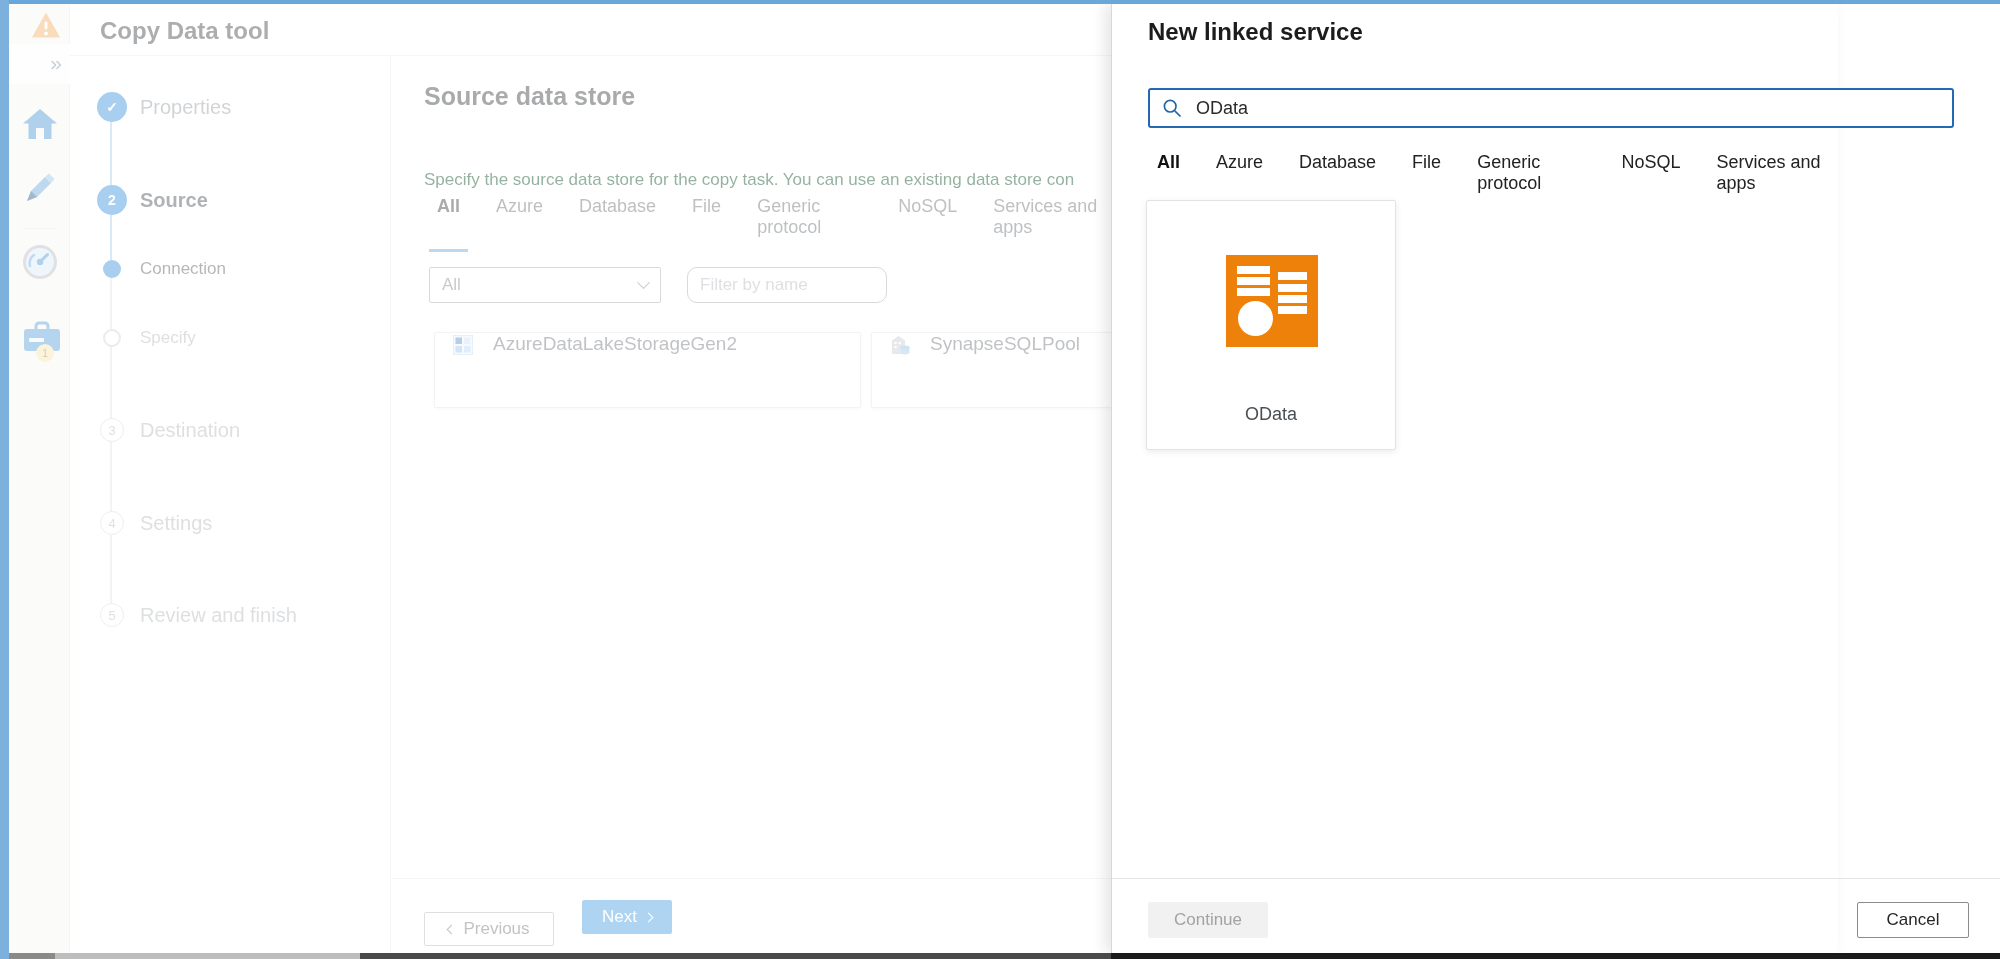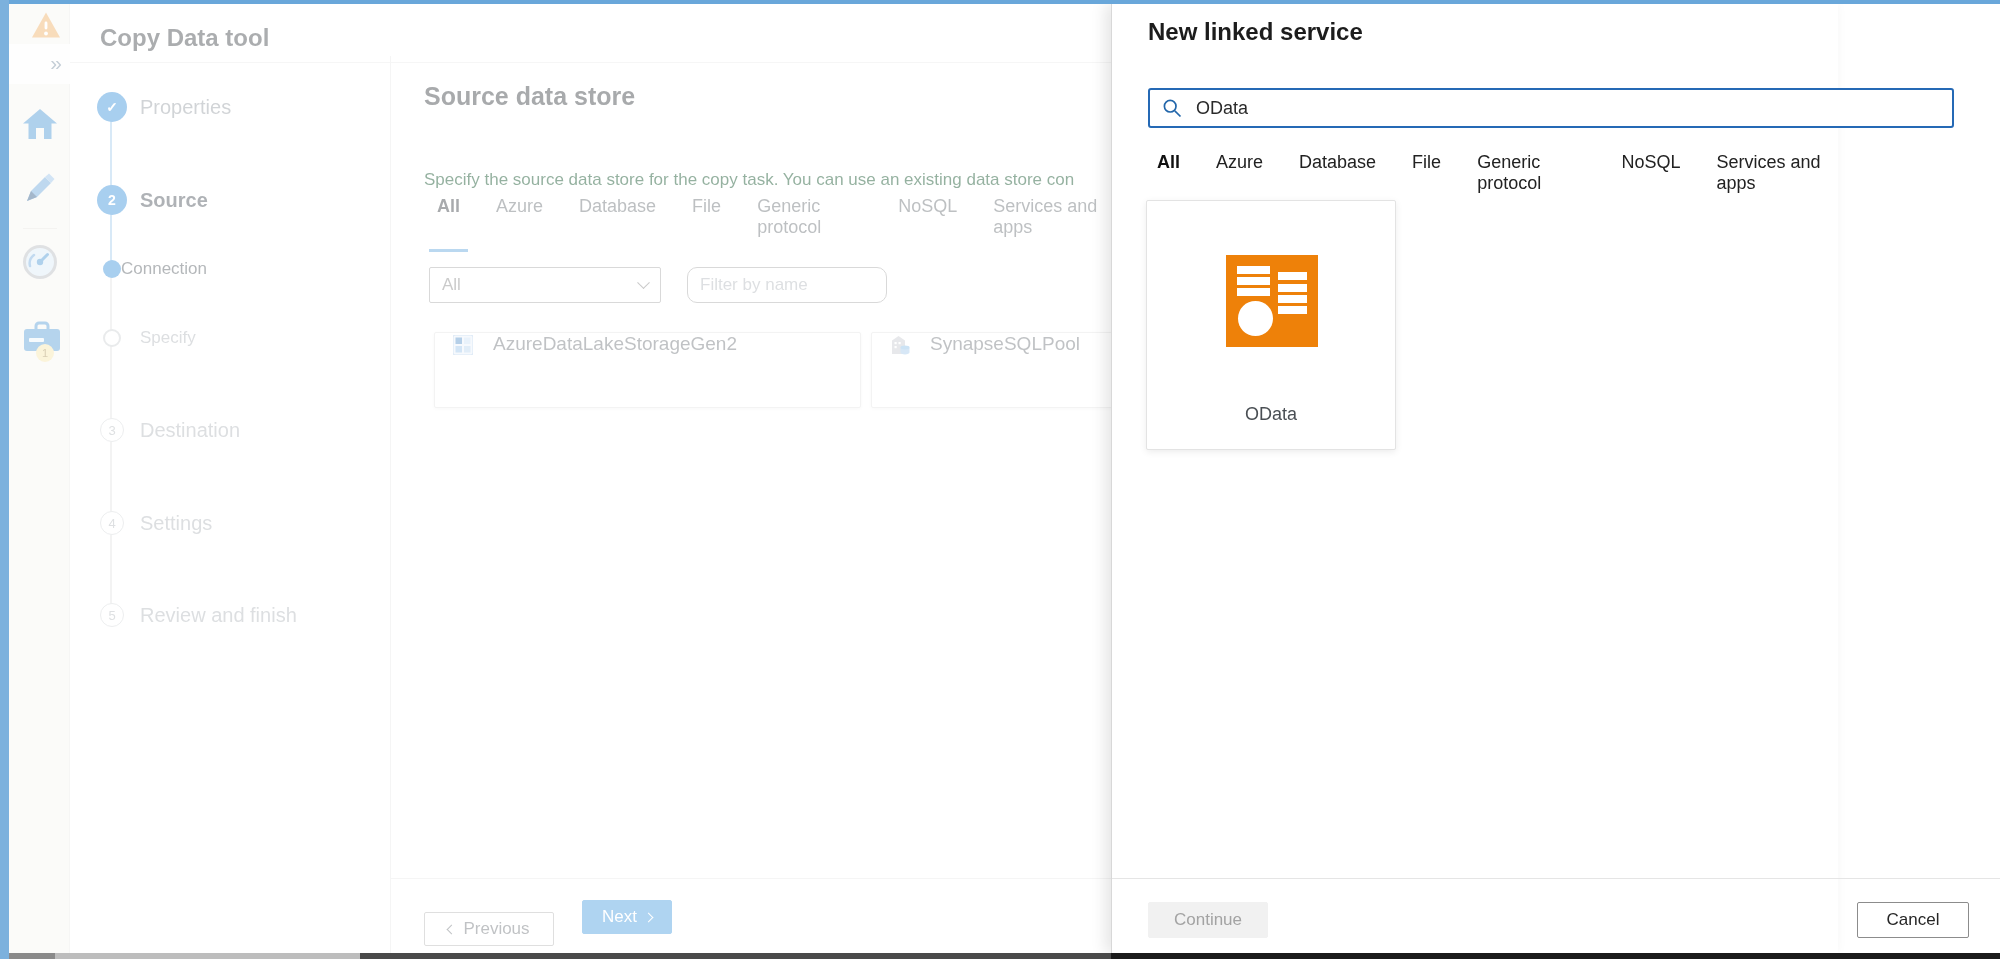--- a/index.html
+++ b/index.html
@@ -28,37 +28,37 @@
   .collapse-glyph { position:absolute; right:8px; top:7px; font-size:21px; color:#7d92a5; }
   .side-icon { position:absolute; left:13px; }
   .icon-home { top:104px; width:36px; height:32px; }
   .icon-pencil { top:168px; width:34px; height:34px; }
   .side-div { position:absolute; left:14px; top:224px; width:34px; height:1px; background:#e7e5e1; }
   .icon-gauge { top:240px; width:36px; height:36px; }
   .icon-toolbox { top:316px; width:40px; height:34px; }
   .badge { position:absolute; left:27px; top:340px; width:18px; height:18px; border-radius:50%; background:#f6e6ae; color:#a9935a; font-size:11px; line-height:18px; text-align:center; }
 
   
-  .wiz-header { position:absolute; left:70px; top:4px; width:1041px; height:52px; background:#fff; border-bottom:1px solid #ebebeb;margin-top:7px; }
+  .wiz-header { position:absolute; left:70px; top:4px; width:1041px; height:52px; background:#fff; border-bottom:1px solid #ebebeb; }
   .wiz-title { position:absolute; left:30px; top:13px; font-size:24px; font-weight:600; color:#454a4f; }
 
   
   .step-col-divider { position:absolute; left:390px; top:56px; height:897px; width:1px; background:#e9e9e9; }
   .step-line { position:absolute; left:110px; width:2px; }
   .line-blue { top:107px; height:161px; background:#a9cfee; }
   .line-gray { top:268px; height:347px; background:#e4e4e4; }
   .step { position:absolute; display:flex; align-items:center; z-index:2; }
   .marker { border-radius:50%; flex:0 0 auto; display:flex; align-items:center; justify-content:center; }
   .m-lg { width:30px; height:30px; background:#3f94dc; color:#fff; font-size:14px; font-weight:600; }
   .m-dot { width:18px; height:18px; background:#3f94dc; }
   .m-ring { width:18px; height:18px; background:#fff; border:2px solid #cfd2d5; }
   .m-md { width:24px; height:24px; background:#fff; border:1.5px solid #d6d9db; color:#b5babe; font-size:13px; }
   .s0 { left:97px; top:92px; }  .s0 .lbl { margin-left:13px; font-size:20px; color:#9aa0a6; }
   .s1 { left:97px; top:185px; } .s1 .lbl { margin-left:13px; font-size:20px; color:#4e565e; font-weight:600; }
-  .s2 { left:103px; top:259px; } .s2 .lbl { font-size:17px; color:#5a6167; }
+  .s2 { left:103px; top:259px; } .s2 .lbl { margin-left:19px; font-size:17px; color:#5a6167; }
   .s3 { left:103px; top:328px; } .s3 .lbl { margin-left:19px; font-size:17px; color:#b3b8bd; }
   .s4 { left:100px; top:418px; } .s4 .lbl { margin-left:16px; font-size:20px; color:#b3b8bd; }
   .s5 { left:100px; top:511px; } .s5 .lbl { margin-left:16px; font-size:20px; color:#b3b8bd; }
   .s6 { left:100px; top:603px; } .s6 .lbl { margin-left:16px; font-size:20px; color:#b3b8bd; }
 
   
   .main-title { position:absolute; left:424px; top:82px; font-size:25px; font-weight:600; color:#3e4347; }
   .main-subtitle { position:absolute; left:424px; top:138px; width:687px; font-size:17px; color:#14532d; white-space:nowrap; overflow:hidden;margin-top:32px; }
   .main-tabs { position:absolute; left:437px; top:196px; display:flex; gap:36px; }
   .mtab { position:relative; font-size:18px; color:#6e7479; cursor:default; }

